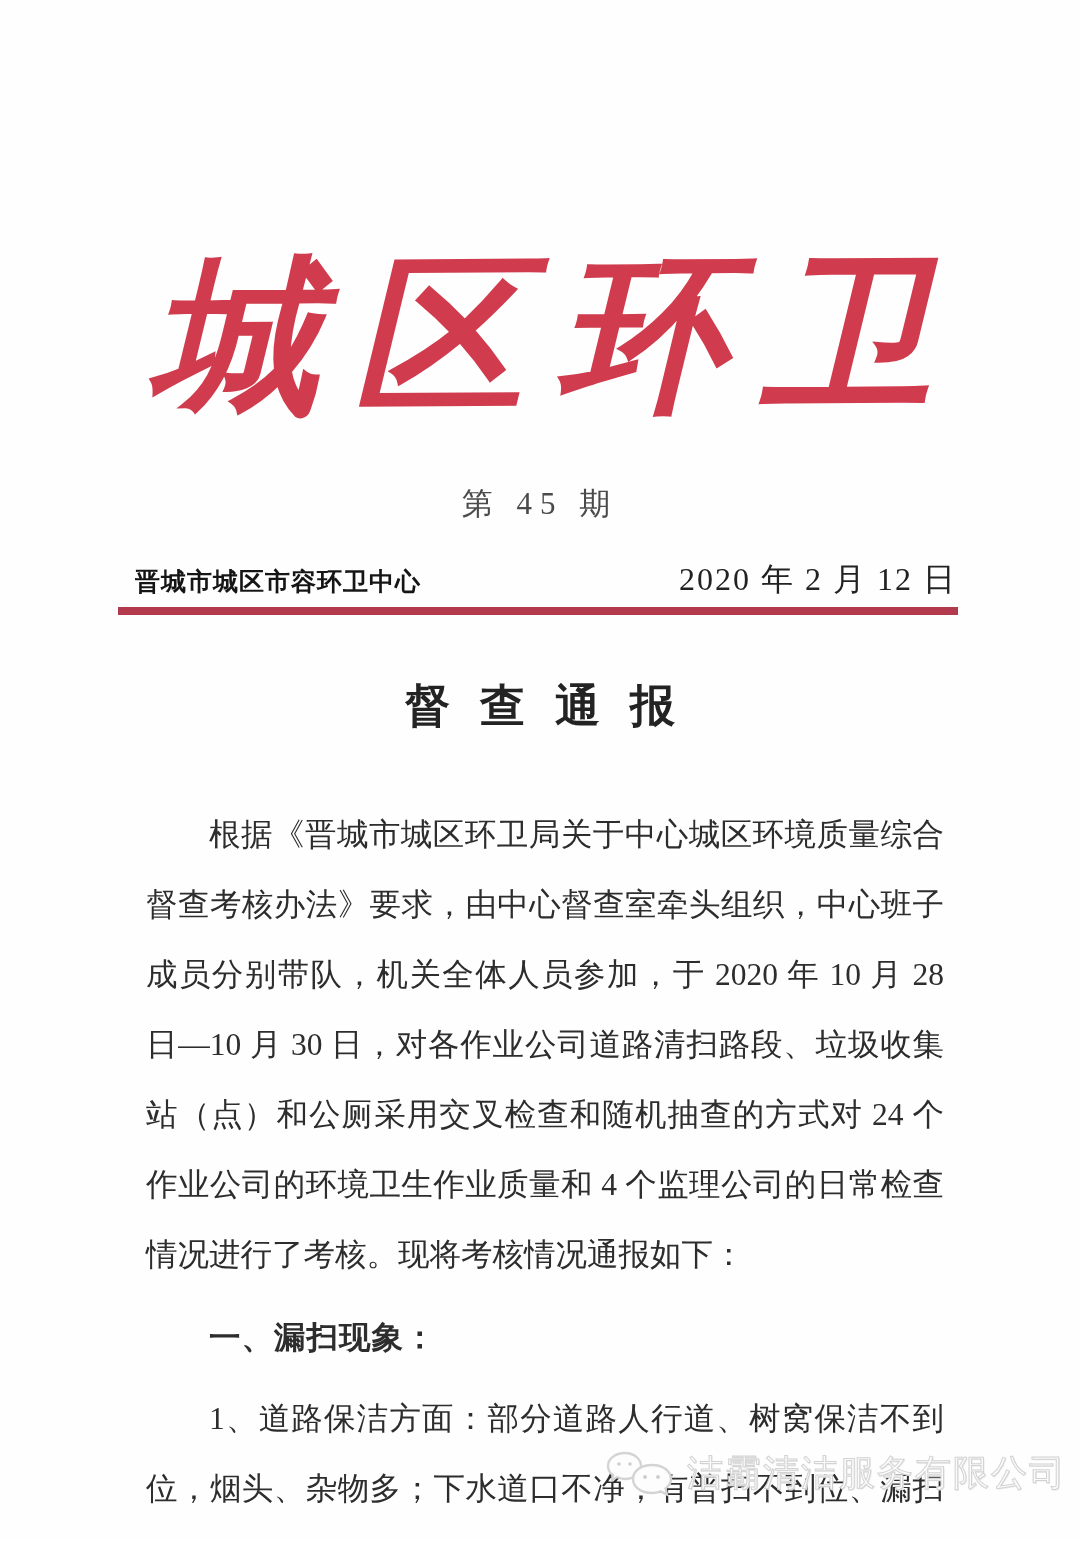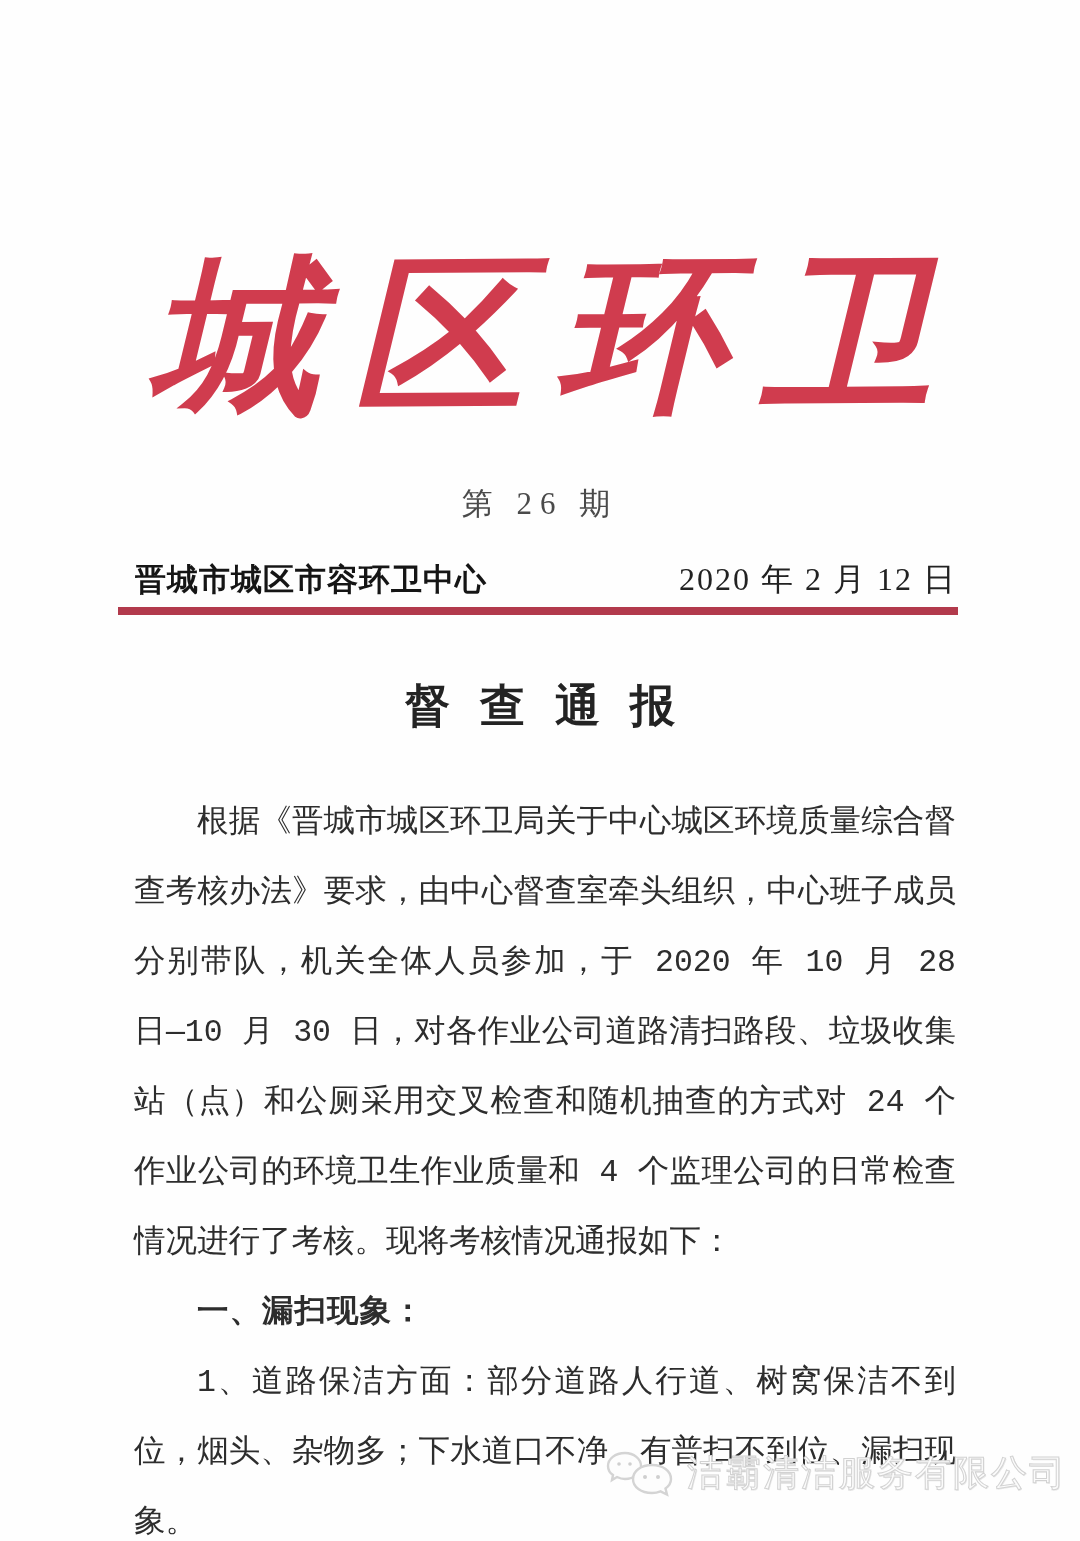--- a/index.html
+++ b/index.html
@@ -52,21 +52,21 @@
     top: 558px;
     left: 135px;
     width: 822px;
     display: flex;
     justify-content: space-between;
     align-items: baseline;
   }
   .publisher {
     font-family: "Liberation Sans", "DejaVu Sans", sans-serif;
     font-weight: bold;
-    font-size: 31px;
+    font-size: 25px;
     letter-spacing: 1px;
     color: #151515;
   }
   .issue-date {
     font-size: 32px;
     letter-spacing: 2px;
     color: #222222;
   }
   .red-divider {
     position: absolute;
@@ -96,23 +96,22 @@
     position: absolute;
     top: 788px;
     left: 134px;
     width: 822px;
     font-size: 31.5px;
     line-height: 70px;
     text-align: justify;
     color: #2d2d2d;
   }
   .body-text p {
-    margin: 0;
+    margin: 12px;
     text-indent: 2em;
-    font-family: Liberation Mono, monospace;
   }
   .section-heading {
     font-weight: bold;
     font-family: "Liberation Sans", "DejaVu Sans", sans-serif;
     letter-spacing: 1px;
   }
 
   
   .watermark {
     position: absolute;
@@ -134,21 +133,21 @@
     display: block;
   }
 </style>
 </head>
 <body>
 
 <div class="page">
 
   <div class="masthead-title">城区环卫</div>
 
-  <div class="issue-label">第 26 期</div>
+  <div class="issue-label">第 45 期</div>
 
   <div class="pub-row">
     <span class="publisher">晋城市城区市容环卫中心</span>
     <span class="issue-date">2020 年 2 月 12 日</span>
   </div>
 
   <div class="red-divider"></div>
 
   <div class="doc-title">督查通报</div>
 

